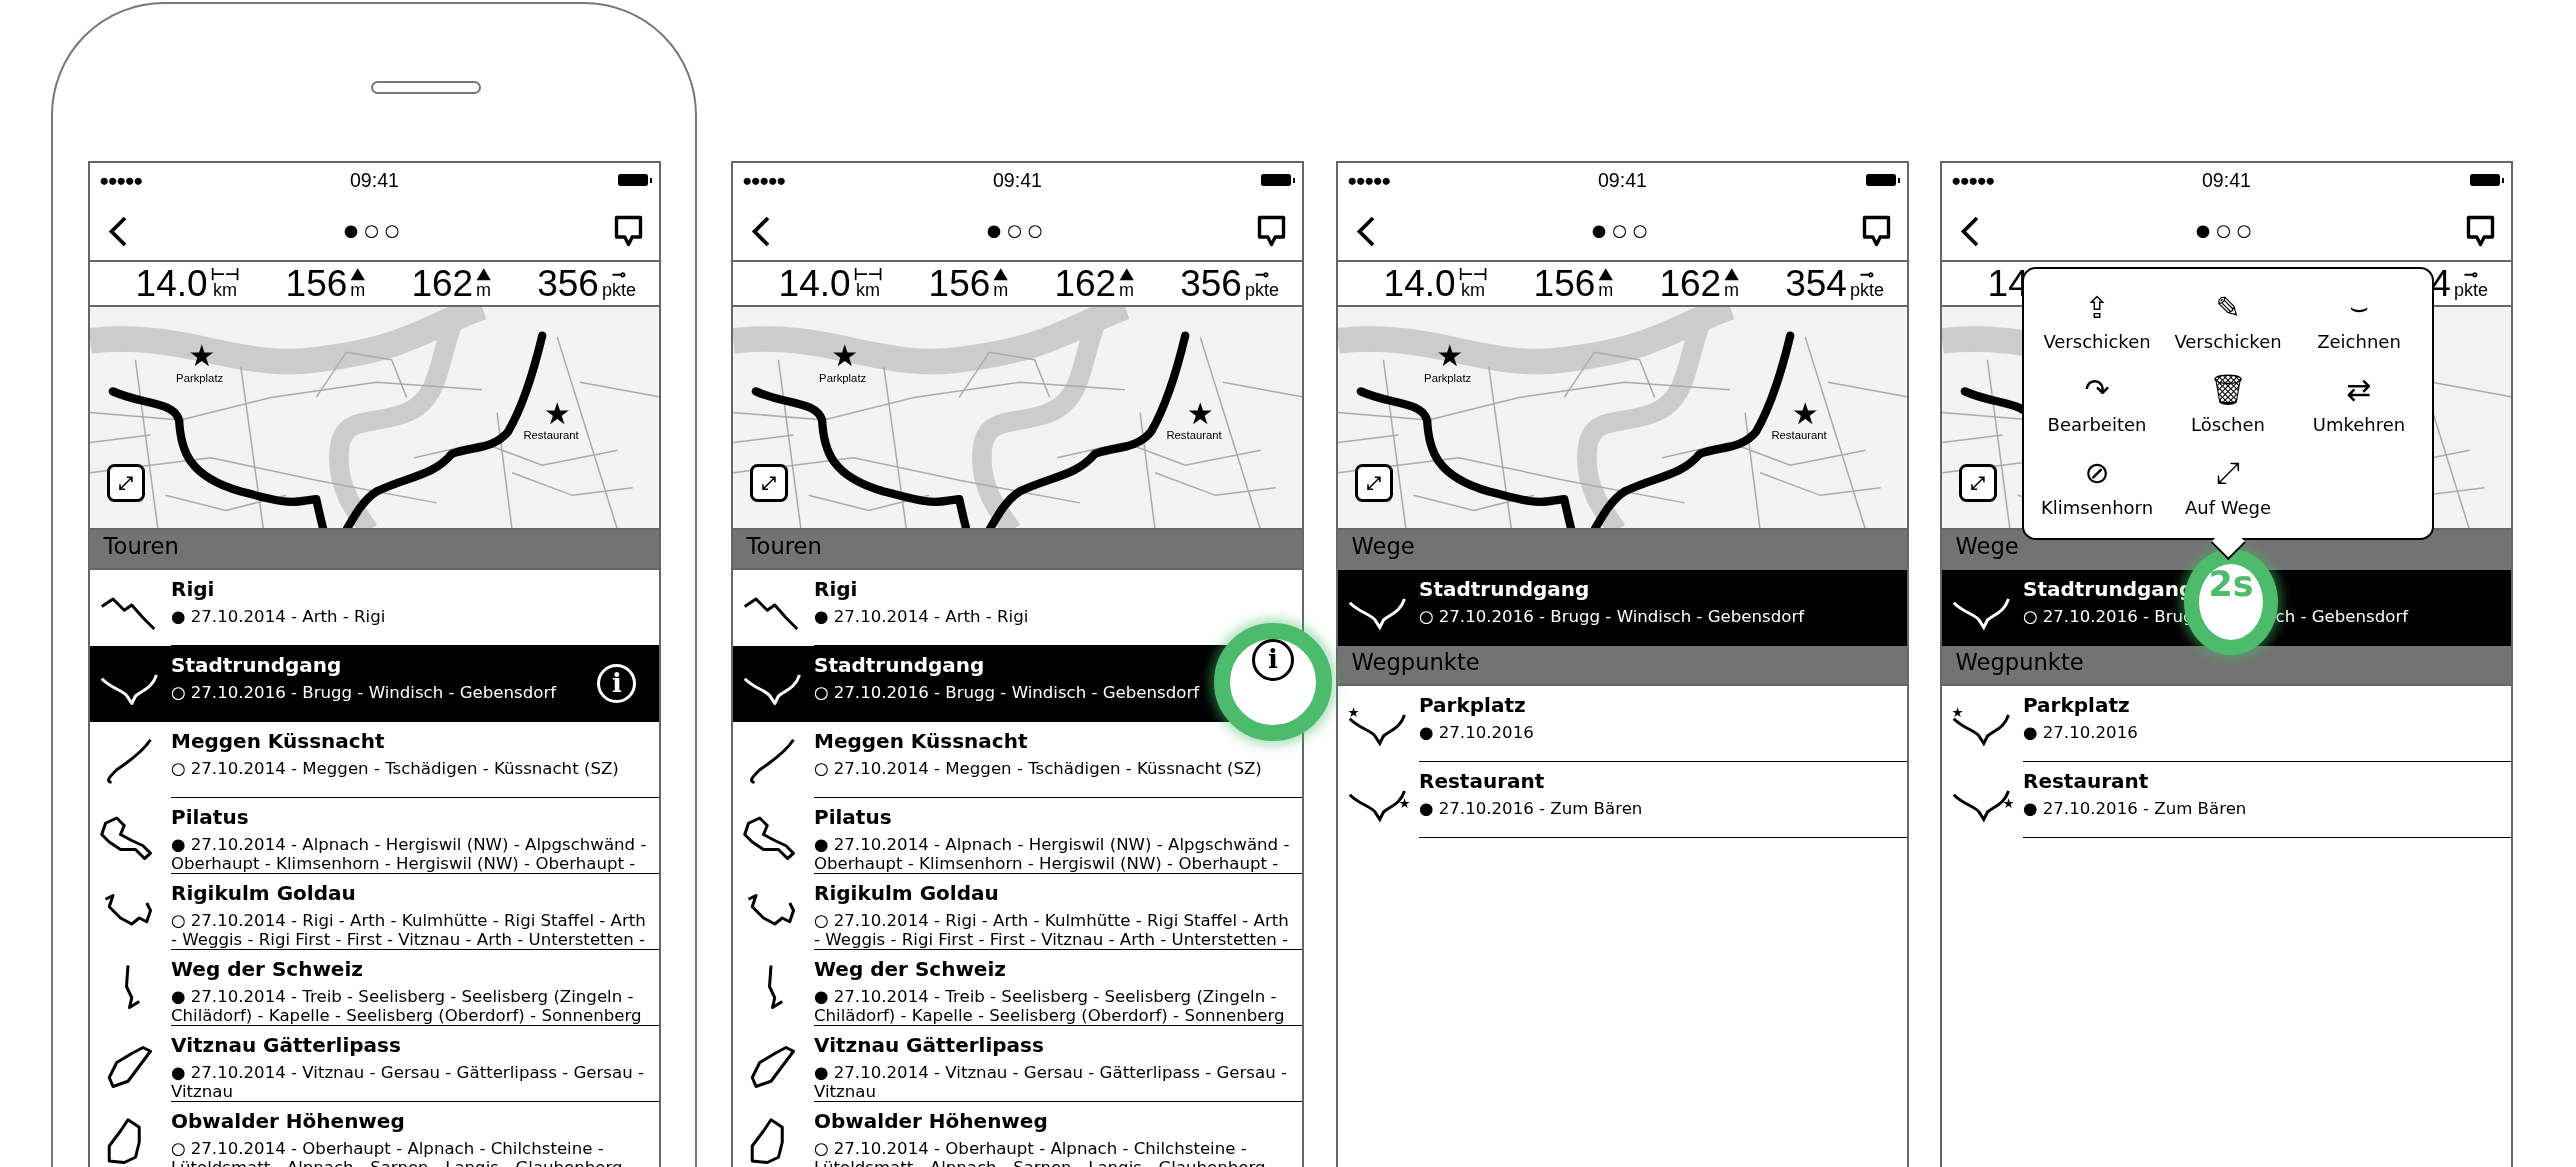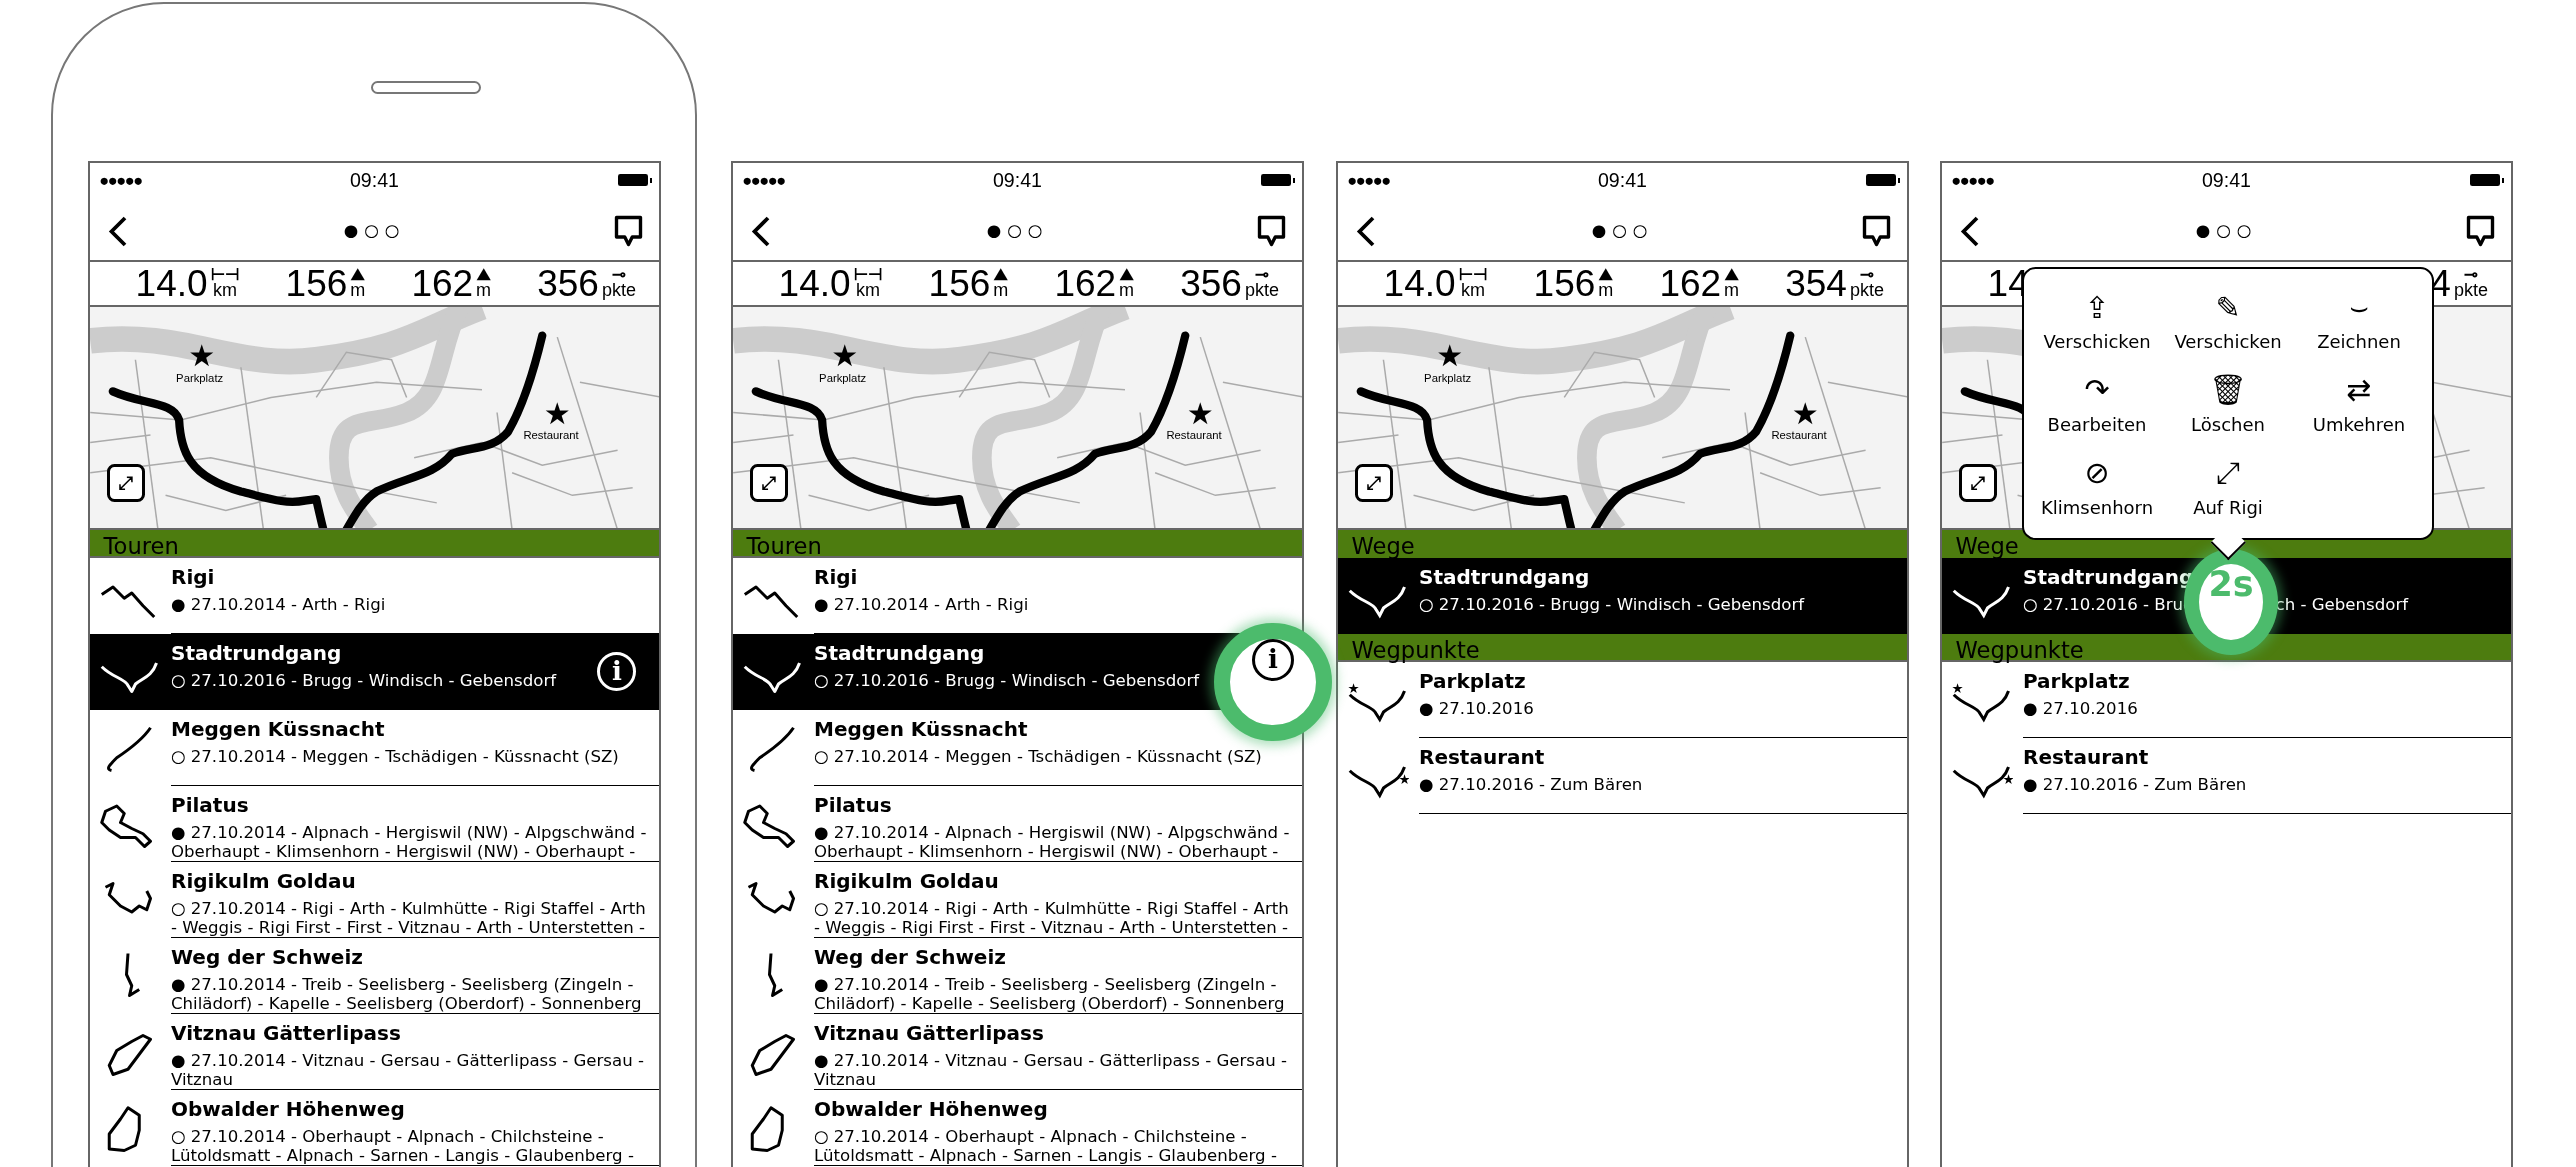--- a/index.html
+++ b/index.html
@@ -17,21 +17,21 @@
 .nav .dots{position:absolute;left:0;right:0;top:22.6px;text-align:center;font-size:16.6px;letter-spacing:6px}
 .nav .chat{position:absolute;right:13.6px;top:15px;width:33px;height:36px}
 .stats{height:45px;border-bottom:2.3px solid #666;display:flex;justify-content:space-around;align-items:center;font-family:"Liberation Sans",sans-serif;padding-left:22.6px}
 .stat{display:flex;align-items:flex-end}
 .stat .v{font-size:37px;line-height:30px}
 .stat .u{display:flex;flex-direction:column;align-items:center;margin-left:3px;font-size:18px;line-height:16.6px}
 .stat .u .ic{font-size:16.6px;line-height:13.6px;font-weight:bold}
 .map{height:223px;position:relative;background:#f3f3f3;border-bottom:2.3px solid #666;overflow:hidden}
 .map svg{position:absolute;left:0;top:0}
 .expand{position:absolute;left:16.6px;top:157px;width:38px;height:38px;border:3px solid #000;border-radius:7.5px;background:#fff;display:flex;align-items:center;justify-content:center;font-size:18px;font-weight:bold}
-.sechdr{height:28px;padding:3px 13.6px;font-size:22.6px;border-bottom:2.3px solid #666;background:#4d7c0f}
+.sechdr{height:40px;padding:3px 13.6px;font-size:22.6px;border-bottom:2.3px solid #666;background:#737373}
 .row{position:relative;height:76px;padding-left:81px}
 .row .rowicon{position:absolute;left:7.5px;top:13.6px;width:63px;height:48px}
 .row .inner{height:100%;border-bottom:1.5px solid #000;padding-top:4.5px}
 .row .title{font-size:20px;font-weight:bold;line-height:29px}
 .row .sub{font-size:16.6px;line-height:19.6px;padding-top:3px;padding-right:10.6px}
 .row.sel{background:#000;color:#fff}
 .row.sel .inner{border-bottom:none}
 .infobtn{position:absolute;right:22.6px;top:18px;width:39px;height:39px;border:3px solid #fff;border-radius:50%;text-align:center;font-family:"DejaVu Serif",serif;font-size:26px;font-weight:bold;line-height:33px}
 .green-ring{position:absolute;border-radius:50%;background:#fff;border:16.6px solid #4cbb6c;box-shadow:0 0 10.6px 4.5px rgba(76,187,108,.45);display:flex;align-items:flex-start;justify-content:center}
 .popup{position:absolute;left:2022px;top:267px;width:412px;height:273px;background:#fff;border:2.3px solid #000;border-radius:13.6px;display:grid;grid-template-columns:repeat(3,1fr);grid-template-rows:repeat(3,1fr);padding:10.6px 7.5px;z-index:5}
@@ -571,21 +571,21 @@
     <div class="pitem">
       <span class="pic" style="font-size:30px">⇄</span>
       <span class="pl">Umkehren</span>
     </div>
     <div class="pitem">
       <span class="pic" style="font-size:30px">⊘</span>
       <span class="pl">Klimsenhorn</span>
     </div>
     <div class="pitem">
       <span class="pic" style="font-size:30px">⤢</span>
-      <span class="pl">Auf Rigi</span>
+      <span class="pl">Auf Wege</span>
     </div>
   </div>
 
 <div class="green-ring" style="left:1214px;top:623px;width:118px;height:118px">
   <div class="infobtn" style="position:static;border-color:#000;color:#000;width:42px;height:42px;line-height:35px">i</div>
 </div>
 <div class="green-ring" style="left:2184px;top:549px;width:94px;height:106px;border-width:15px">
   <span style="color:#4cbb6c;font-size:35px;font-weight:bold">2s</span>
 </div>
 

